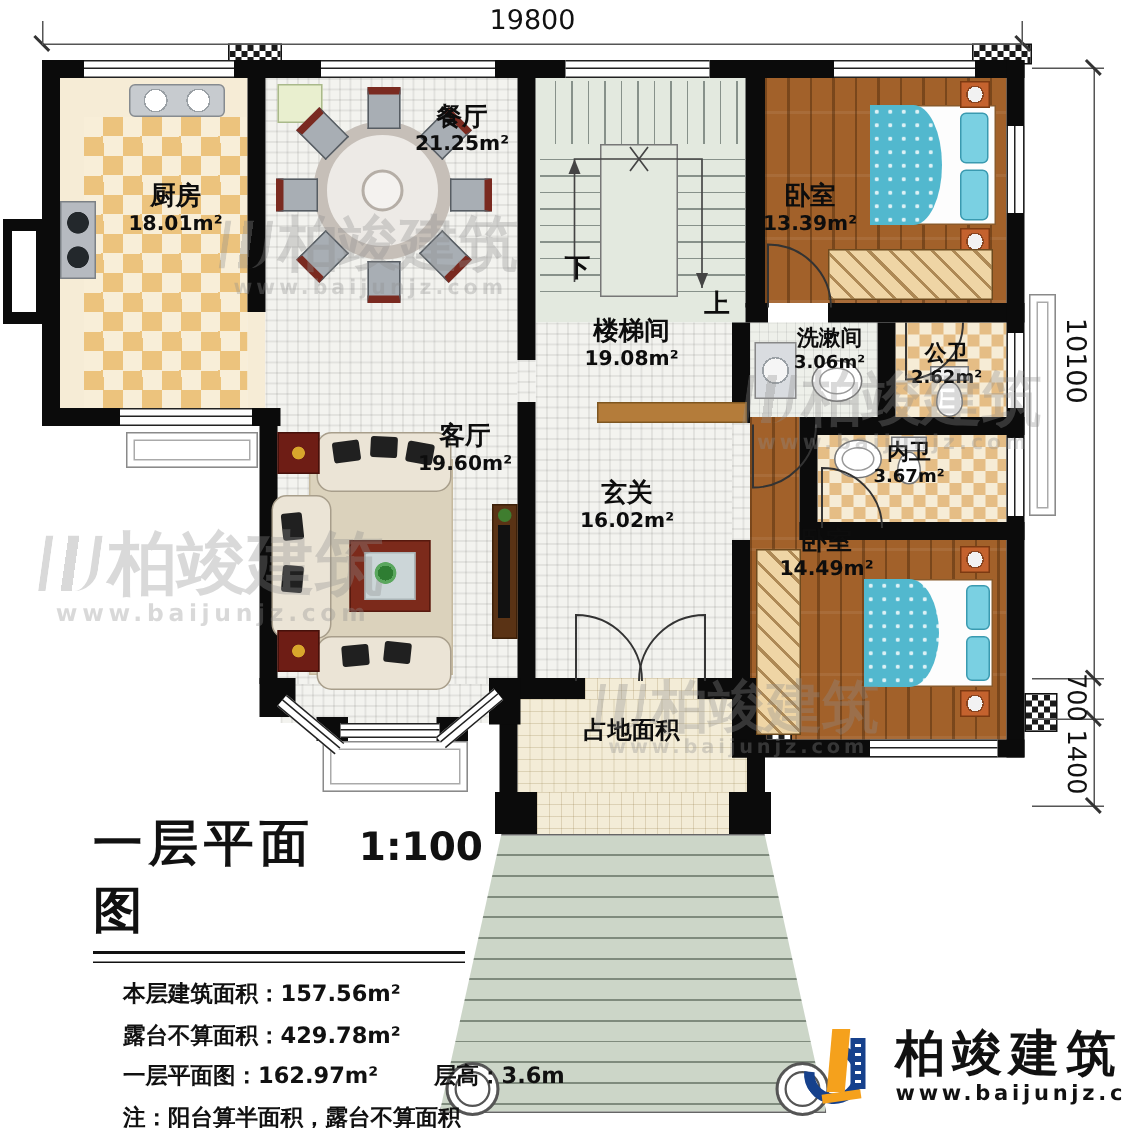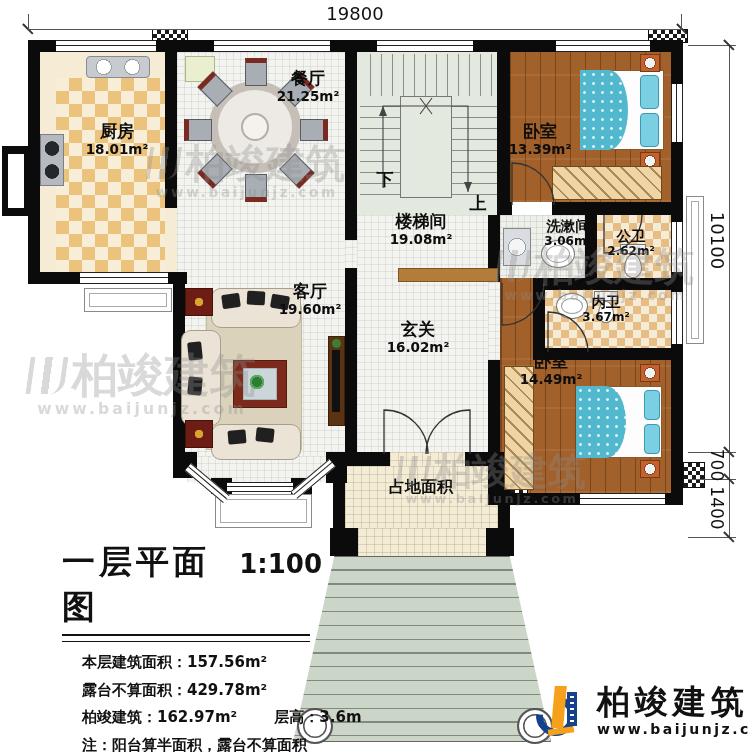--- a/index.html
+++ b/index.html
@@ -249,21 +249,21 @@
     <div class="ra">21.25m²</div>
   </div>
 <div class="rlabel" style="left:421px;top:212px;">
   <div class="rn">楼梯间</div>
     <div class="ra">19.08m²</div>
   </div>
 <div class="rlabel" style="left:540px;top:122px;">
   <div class="rn">卧室</div>
     <div class="ra">13.39m²</div>
   </div>
-<div class="rlabel sm" style="left:568px;top:218px;text-align:center;">
+<div class="rlabel sm" style="left:553px;top:218px;text-align:center;">
   <div class="rn">洗漱间</div>
     <div class="ra">3.06m²</div>
   </div>
 <div class="rlabel sm" style="left:631px;top:228px;">
   <div class="rn">公卫</div>
     <div class="ra">2.62m²</div>
   </div>
 <div class="rlabel sm" style="left:606px;top:294px;">
   <div class="rn">内卫</div>
     <div class="ra">3.67m²</div>
@@ -343,21 +343,21 @@
   <div style="display:flex;align-items:baseline;">
     <span class="tb-title">一层平面图</span>
     <span class="tb-scale">1:100</span>
   </div>
   <div class="tb-rule" style="width:248px;margin-top:4px;"></div>
   <div class="tb-line" style="margin-left:20px;margin-top:11px;">
     <span>本层建筑面积：</span><span>157.56m²</span></div>
   <div class="tb-line" style="margin-left:20px;">
     <span>露台不算面积：</span><span>429.78m²</span></div>
   <div class="tb-line" style="margin-left:20px;">
-    <span>柏竣建筑：</span><span>162.97m²</span>
+    <span>一层平面图：</span><span>162.97m²</span>
     <span style="margin-left:32px;">层高：</span><span>3.6m</span></div>
   <div class="tb-line" style="margin-left:20px;">注：阳台算半面积，露台不算面积</div>
 </div>
 
 <div class="logo" style="left:536px;top:682px;">
   <div style="position:relative;width:52px;height:58px;">
     <div class="a" style="left:0;top:14px;width:40px;height:40px;border:7px solid #16418c;border-radius:50%;border-top-color:transparent;transform:rotate(-40deg);"></div>
     <div class="a" style="left:17px;top:4px;width:12px;height:42px;background:#f5a11c;transform:skewX(-5deg);"></div>
     <div class="a" style="left:31px;top:10px;width:10px;height:34px;background:#16418c;
          background-image:repeating-linear-gradient(180deg,#fff 0 2px,transparent 2px 6px);background-size:4px 100%;background-position:3px 4px;background-repeat:no-repeat;"></div>

